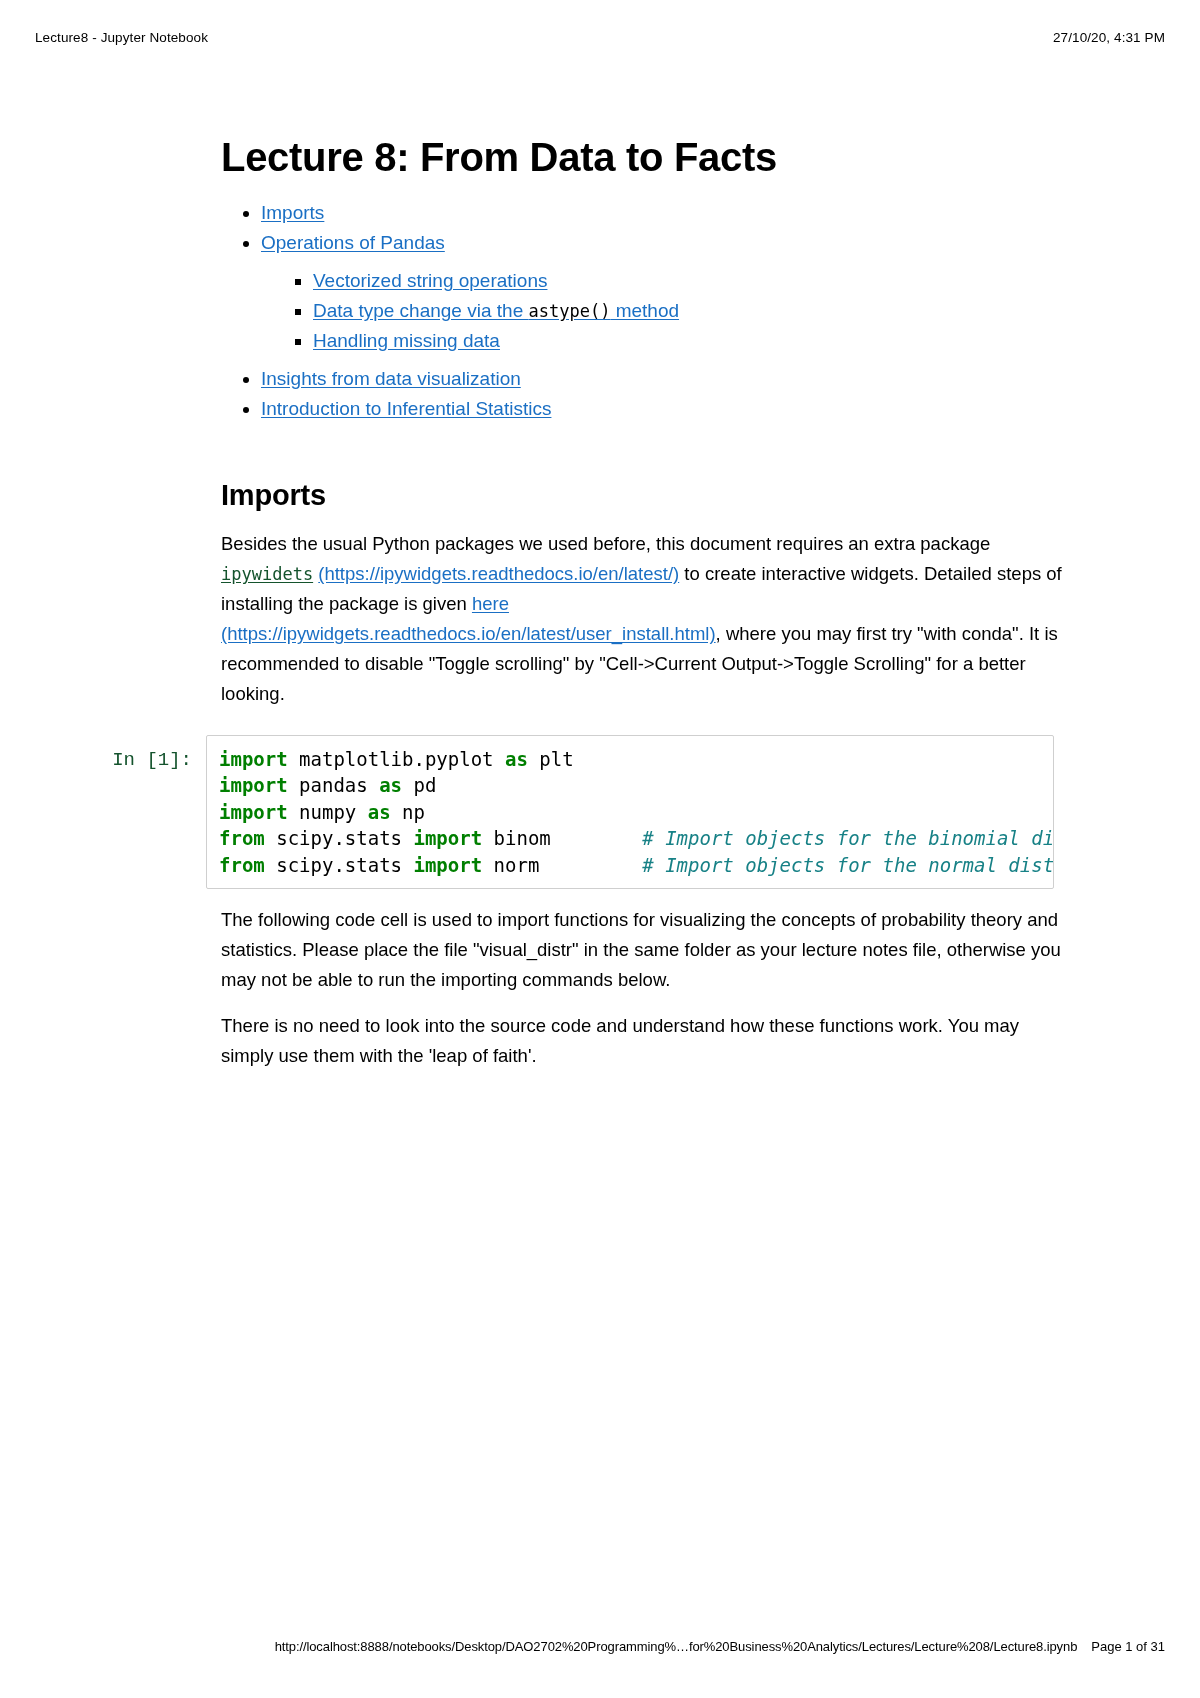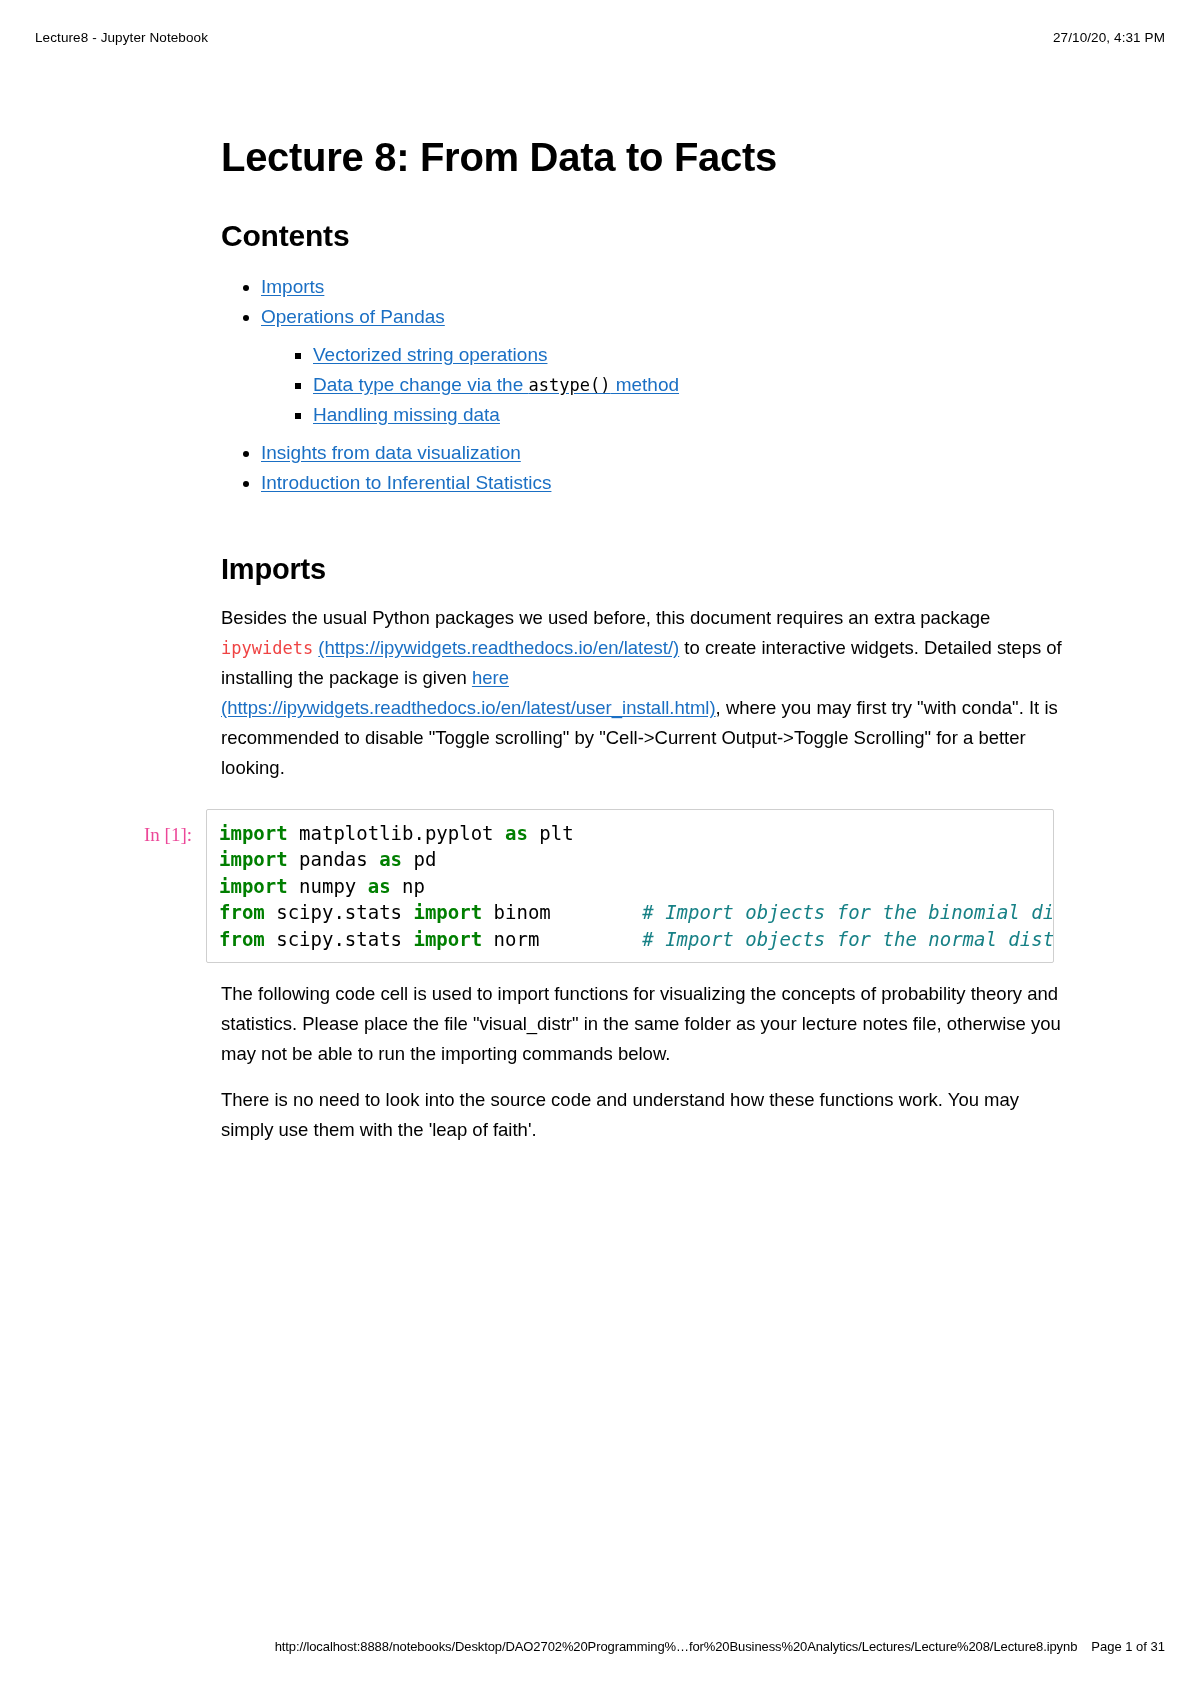--- a/index.html
+++ b/index.html
@@ -113,38 +113,39 @@
   p.nb-p {
     font-size: 18.5px;
     line-height: 30px;
     margin: 16px 0 0 0;
     color: #000;
     text-align: left;
   }
   p.nb-p code.inline {
     font-family: "DejaVu Sans Mono", "Liberation Mono", monospace;
     font-size: 17px;
-    color: #ef4444;
+    color: #14532d;
+    text-decoration: underline;
     text-underline-offset: 2px;
   }
 
   
   .cell {
     display: flex;
     align-items: flex-start;
     margin-top: 26px;
   }
   .prompt {
     width: 206px;
     flex: 0 0 206px;
     text-align: right;
     padding-right: 14px;
     box-sizing: border-box;
-    color: #ec4899;
-    font-family: Liberation Serif, serif;
+    color: #14532d;
+    font-family: Liberation Mono, monospace;
     font-size: 19px;
     line-height: 27px;
     padding-top: 12px;
     white-space: pre;
   }
   .code-box {
     flex: 0 0 848px;
     width: 848px;
     box-sizing: border-box;
     border: 1px solid #cfcfcf;
@@ -171,21 +172,20 @@
 <div class="page-header">
   <span>Lecture8 - Jupyter Notebook</span>
   <span>27/10/20, 4:31 PM</span>
 </div>
 
 <div class="notebook">
   <div class="nb-inner">
 
     <h1 class="nb-title">Lecture 8: From Data to Facts</h1>
 
-    <h2 class="nb-h2">Contents</h2>
 
     <ul class="toc" id="toc-root">
         <li><a class="toc-link" href="#">Imports</a></li>
         <li><a class="toc-link" href="#">Operations of Pandas</a><ul>
             <li><a class="toc-link" href="#">Vectorized string operations</a></li>
             <li><a class="toc-link" href="#"><span>Data type change via the </span><code>astype()</code><span> method</span></a></li>
             <li><a class="toc-link" href="#">Handling missing data</a></li>
           </ul></li>
         <li><a class="toc-link" href="#">Insights from data visualization</a></li>
         <li><a class="toc-link" href="#">Introduction to Inferential Statistics</a></li>

